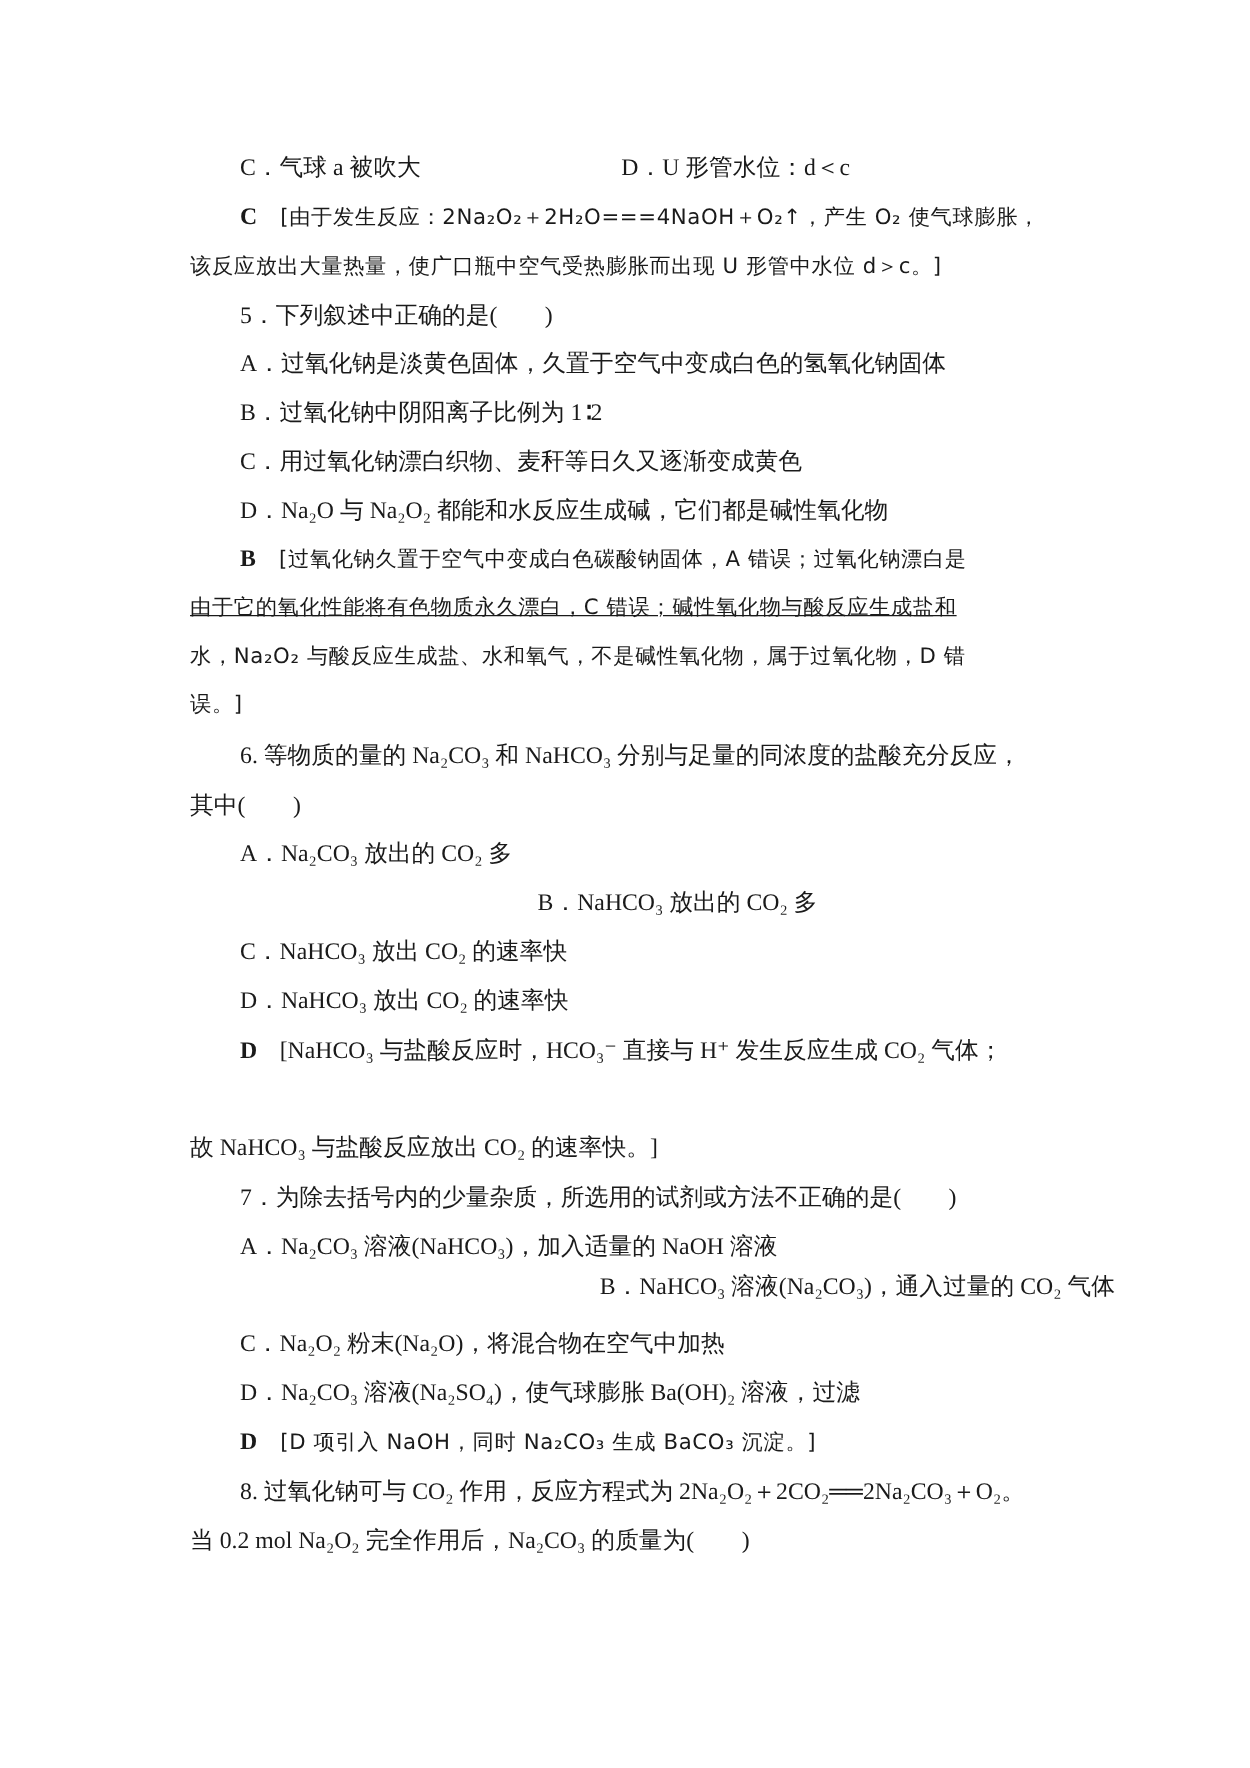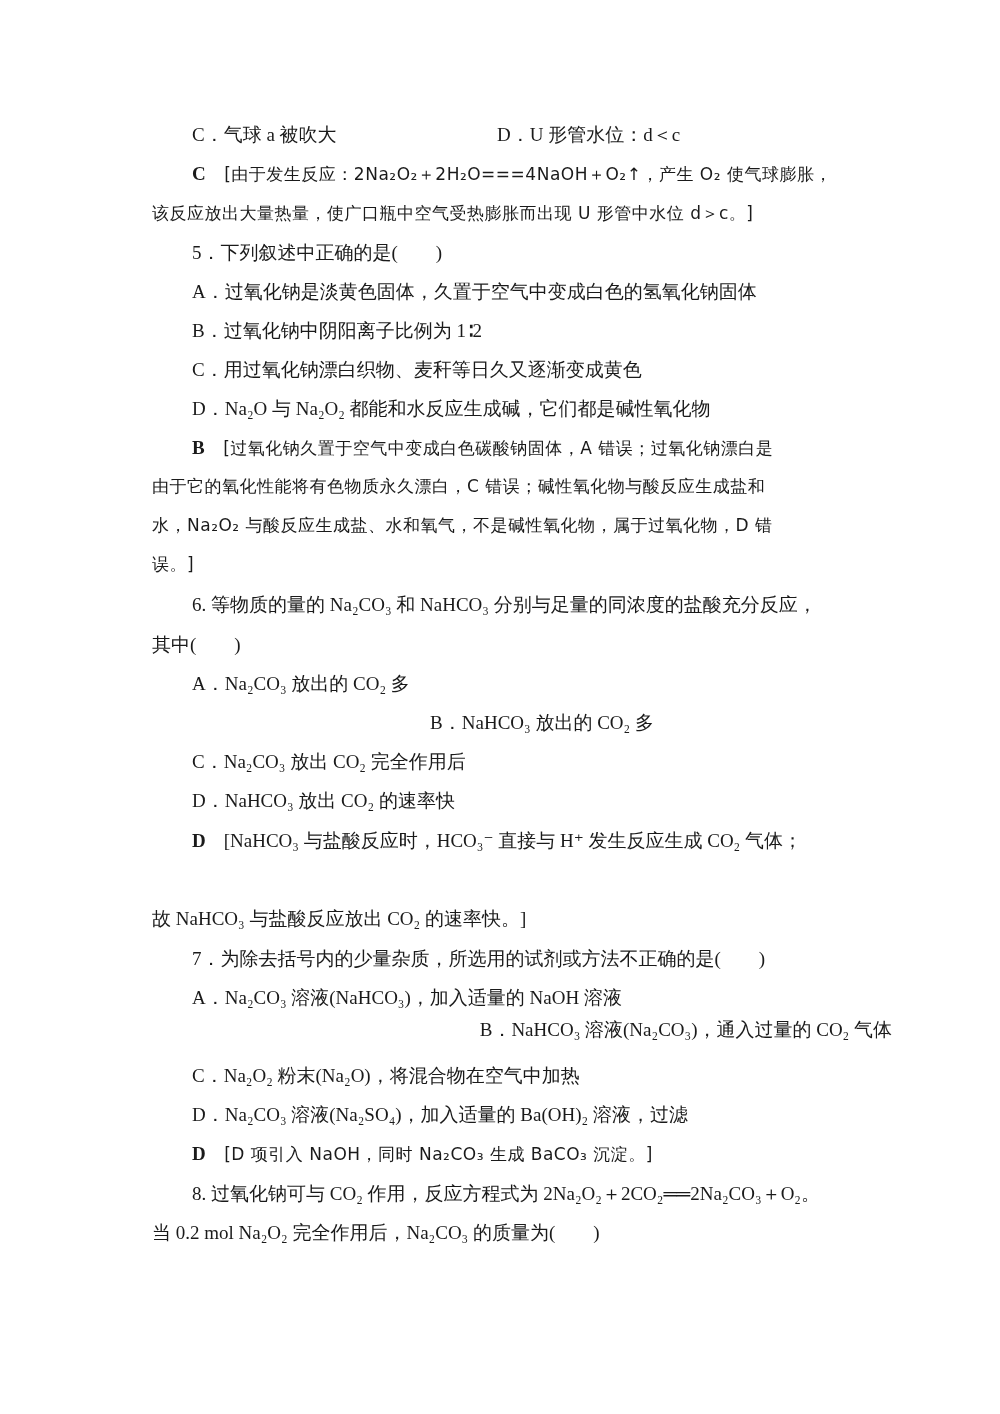--- a/index.html
+++ b/index.html
@@ -30,41 +30,41 @@
 
   <div class="line ind" style="top:233px;">5．下列叙述中正确的是(　　)</div>
   <div class="line ind" style="top:272px;">A．过氧化钠是淡黄色固体，久置于空气中变成白色的氢氧化钠固体</div>
   <div class="line ind" style="top:311px;">B．过氧化钠中阴阳离子比例为 1∶2</div>
   <div class="line ind" style="top:350px;">C．用过氧化钠漂白织物、麦秆等日久又逐渐变成黄色</div>
   <div class="line ind" style="top:389px;">D．Na₂O 与 Na₂O₂ 都能和水反应生成碱，它们都是碱性氧化物</div>
 
   <div class="line ind ans" style="top:428px;">
     <span class="key">B</span><span>[过氧化钠久置于空气中变成白色碳酸钠固体，A 错误；过氧化钠漂白是</span>
   </div>
-  <div class="line ans" style="top:467px;">由于它的氧化性能将有色物质永久漂白，C 错误；碱性氧化物与酸反应生成盐和</div>
+  <div class="line ans" style="top:467px;text-decoration:underline;">由于它的氧化性能将有色物质永久漂白，C 错误；碱性氧化物与酸反应生成盐和</div>
   <div class="line ans" style="top:506px;">水，Na₂O₂ 与酸反应生成盐、水和氧气，不是碱性氧化物，属于过氧化物，D 错</div>
   <div class="line ans" style="top:545px;">误。]</div>
 
   <div class="line ind" style="top:585px;">6. 等物质的量的 Na₂CO₃ 和 NaHCO₃ 分别与足量的同浓度的盐酸充分反应，</div>
   <div class="line" style="top:625px;">其中(　　)</div>
   <div class="line ind" style="top:664px;">A．Na₂CO₃ 放出的 CO₂ 多</div>
   <div class="line ind" style="top:703px;text-align:center;">B．NaHCO₃ 放出的 CO₂ 多</div>
-  <div class="line ind" style="top:742px;">C．Na₂CO₃ 放出 CO₂ 完全作用后</div>
+  <div class="line ind" style="top:742px;">C．NaHCO₃ 放出 CO₂ 的速率快</div>
   <div class="line ind" style="top:781px;">D．NaHCO₃ 放出 CO₂ 的速率快</div>
 
   <div class="line ind" style="top:821px;">
     <span class="key">D</span><span>[NaHCO₃ 与盐酸反应时，HCO₃⁻ 直接与 H⁺ 发生反应生成 CO₂ 气体；</span>
   </div>
   <div class="line" style="top:899px;">故 NaHCO₃ 与盐酸反应放出 CO₂ 的速率快。]</div>
 
   <div class="line ind" style="top:939px;">7．为除去括号内的少量杂质，所选用的试剂或方法不正确的是(　　)</div>
   <div class="line ind" style="top:978px;">A．Na₂CO₃ 溶液(NaHCO₃)，加入适量的 NaOH 溶液</div>
   <div class="line ind" style="top:1010px;text-align:right;">B．NaHCO₃ 溶液(Na₂CO₃)，通入过量的 CO₂ 气体</div>
   <div class="line ind" style="top:1056px;">C．Na₂O₂ 粉末(Na₂O)，将混合物在空气中加热</div>
-  <div class="line ind" style="top:1095px;">D．Na₂CO₃ 溶液(Na₂SO₄)，加入适量的 Ba(OH)₂ 溶液，过滤</div>
+  <div class="line ind" style="top:1095px;">D．Na₂CO₃ 溶液(Na₂SO₄)，使气球膨胀 Ba(OH)₂ 溶液，过滤</div>
 
   <div class="line ind ans" style="top:1134px;">
     <span class="key">D</span><span>[D 项引入 NaOH，同时 Na₂CO₃ 生成 BaCO₃ 沉淀。]</span>
   </div>
 
   <div class="line ind" style="top:1174px;">8. 过氧化钠可与 CO₂ 作用，反应方程式为 2Na₂O₂＋2CO₂══2Na₂CO₃＋O₂。</div>
   <div class="line" style="top:1213px;">当 0.2 mol Na₂O₂ 完全作用后，Na₂CO₃ 的质量为(　　)</div>
 
 </div>
 

